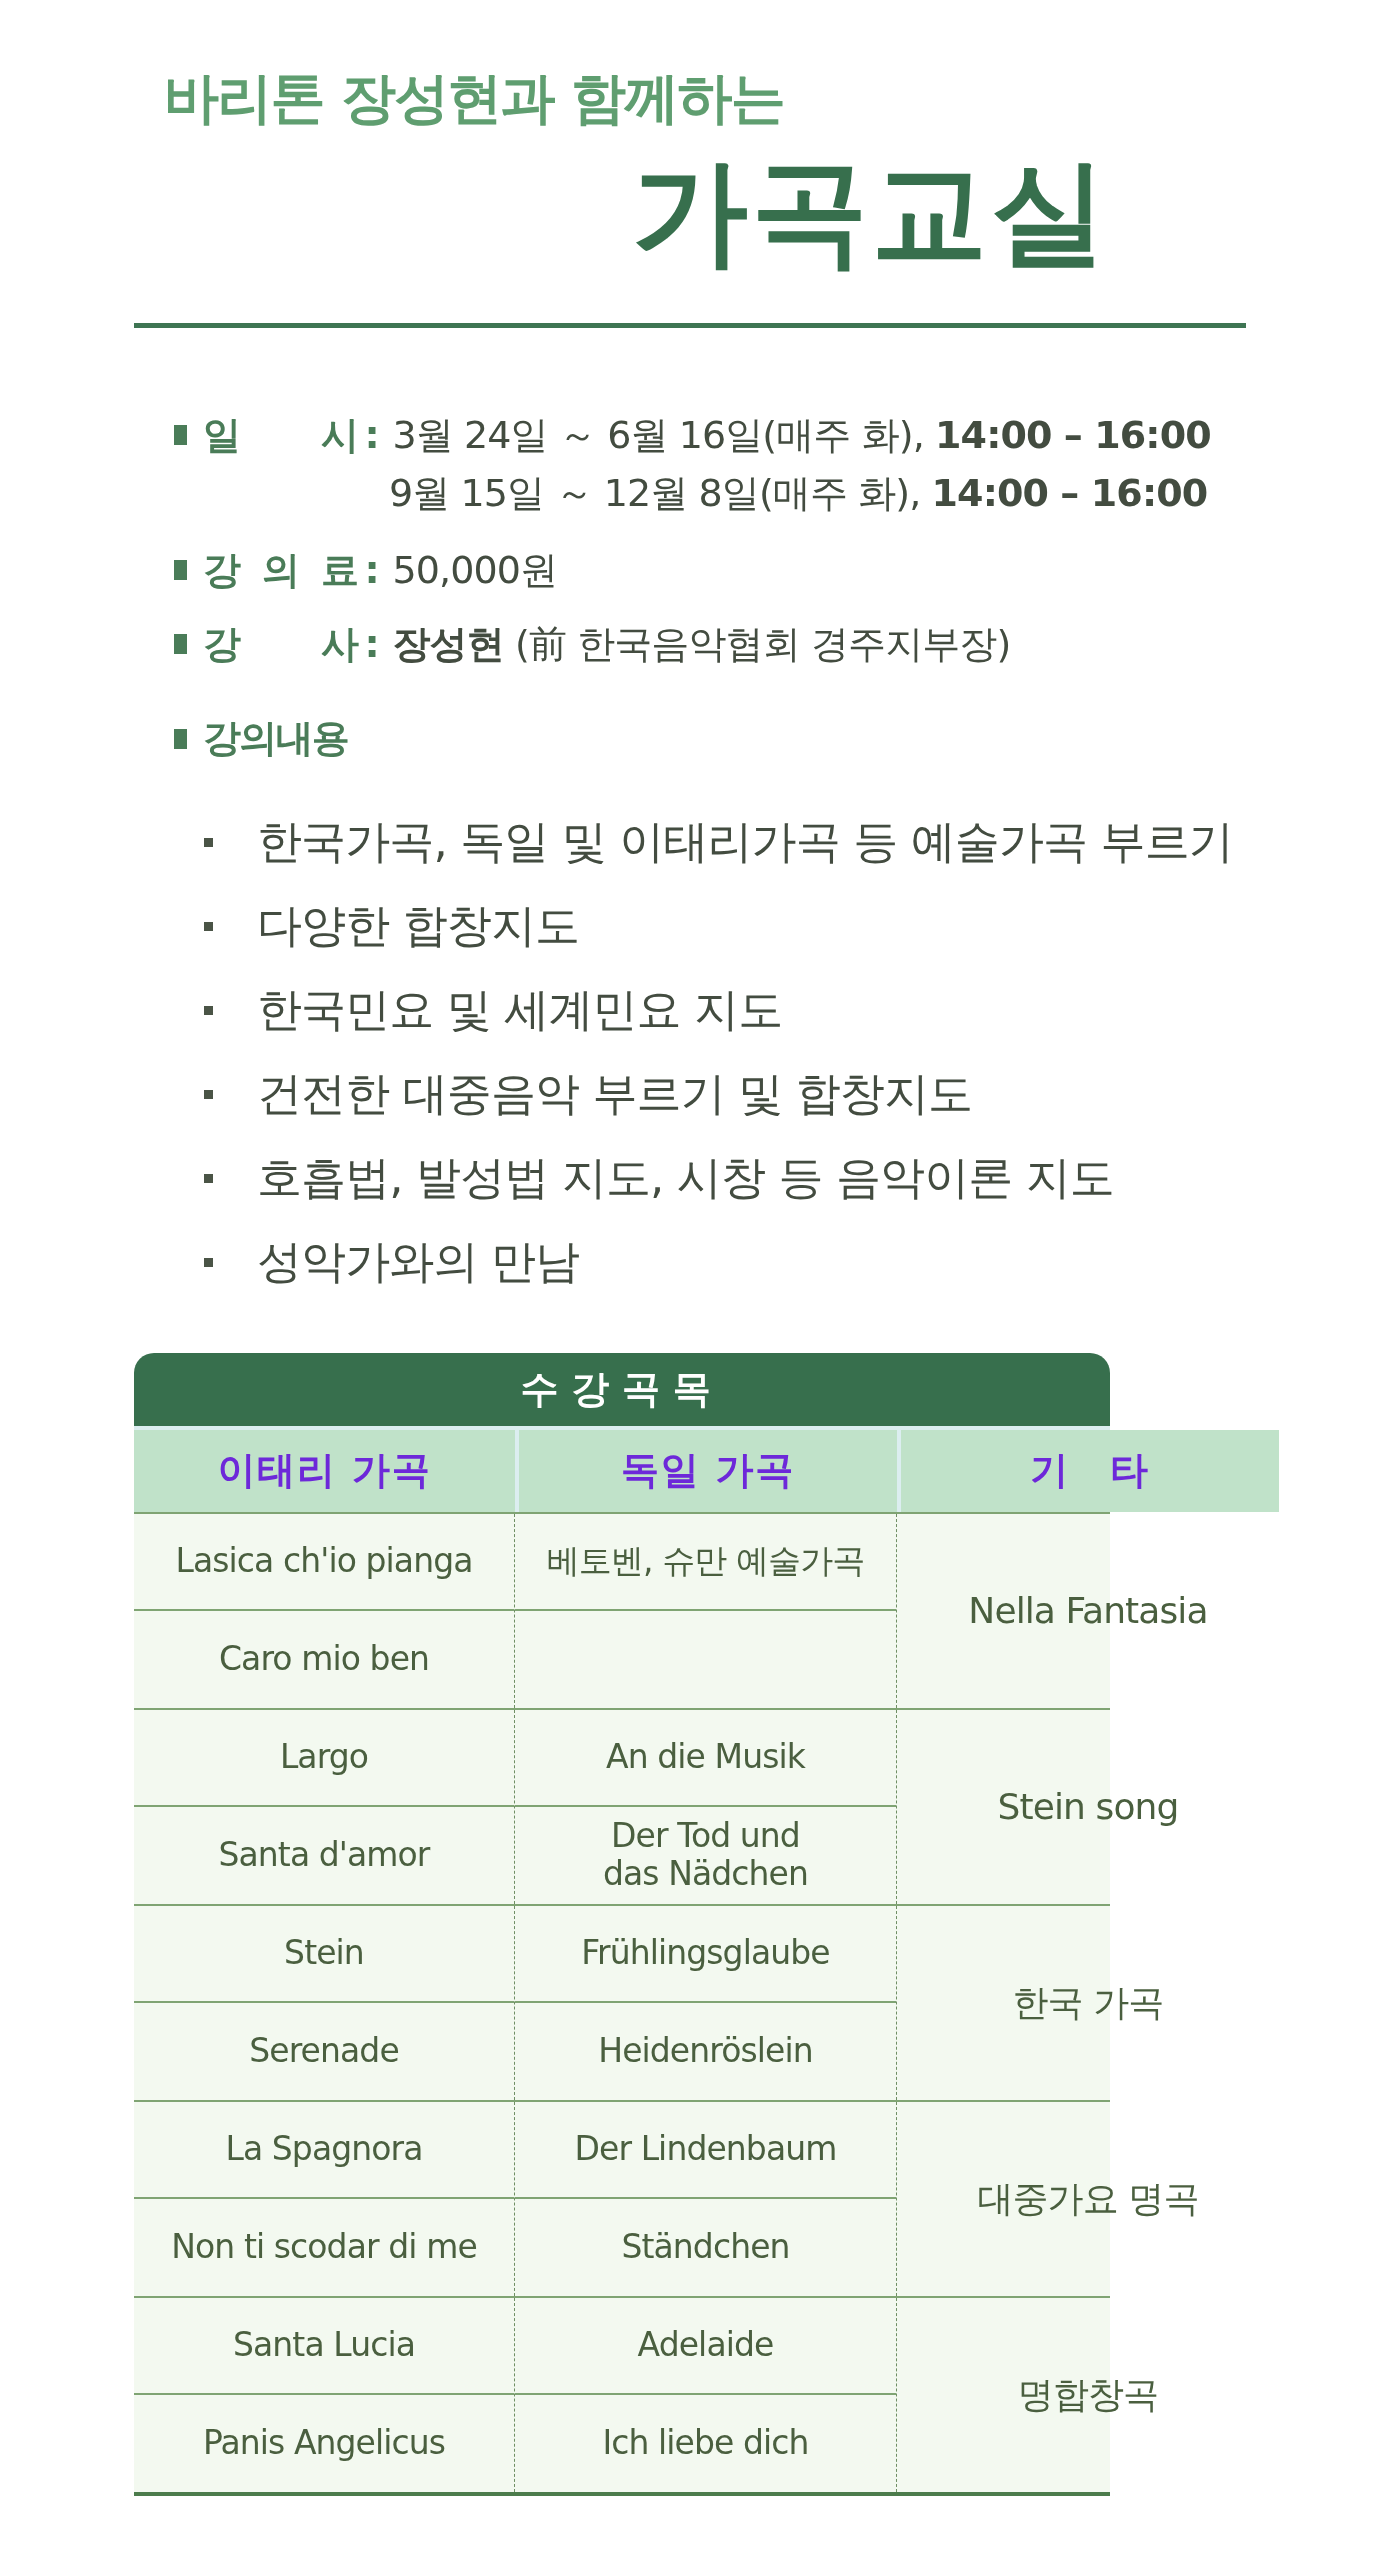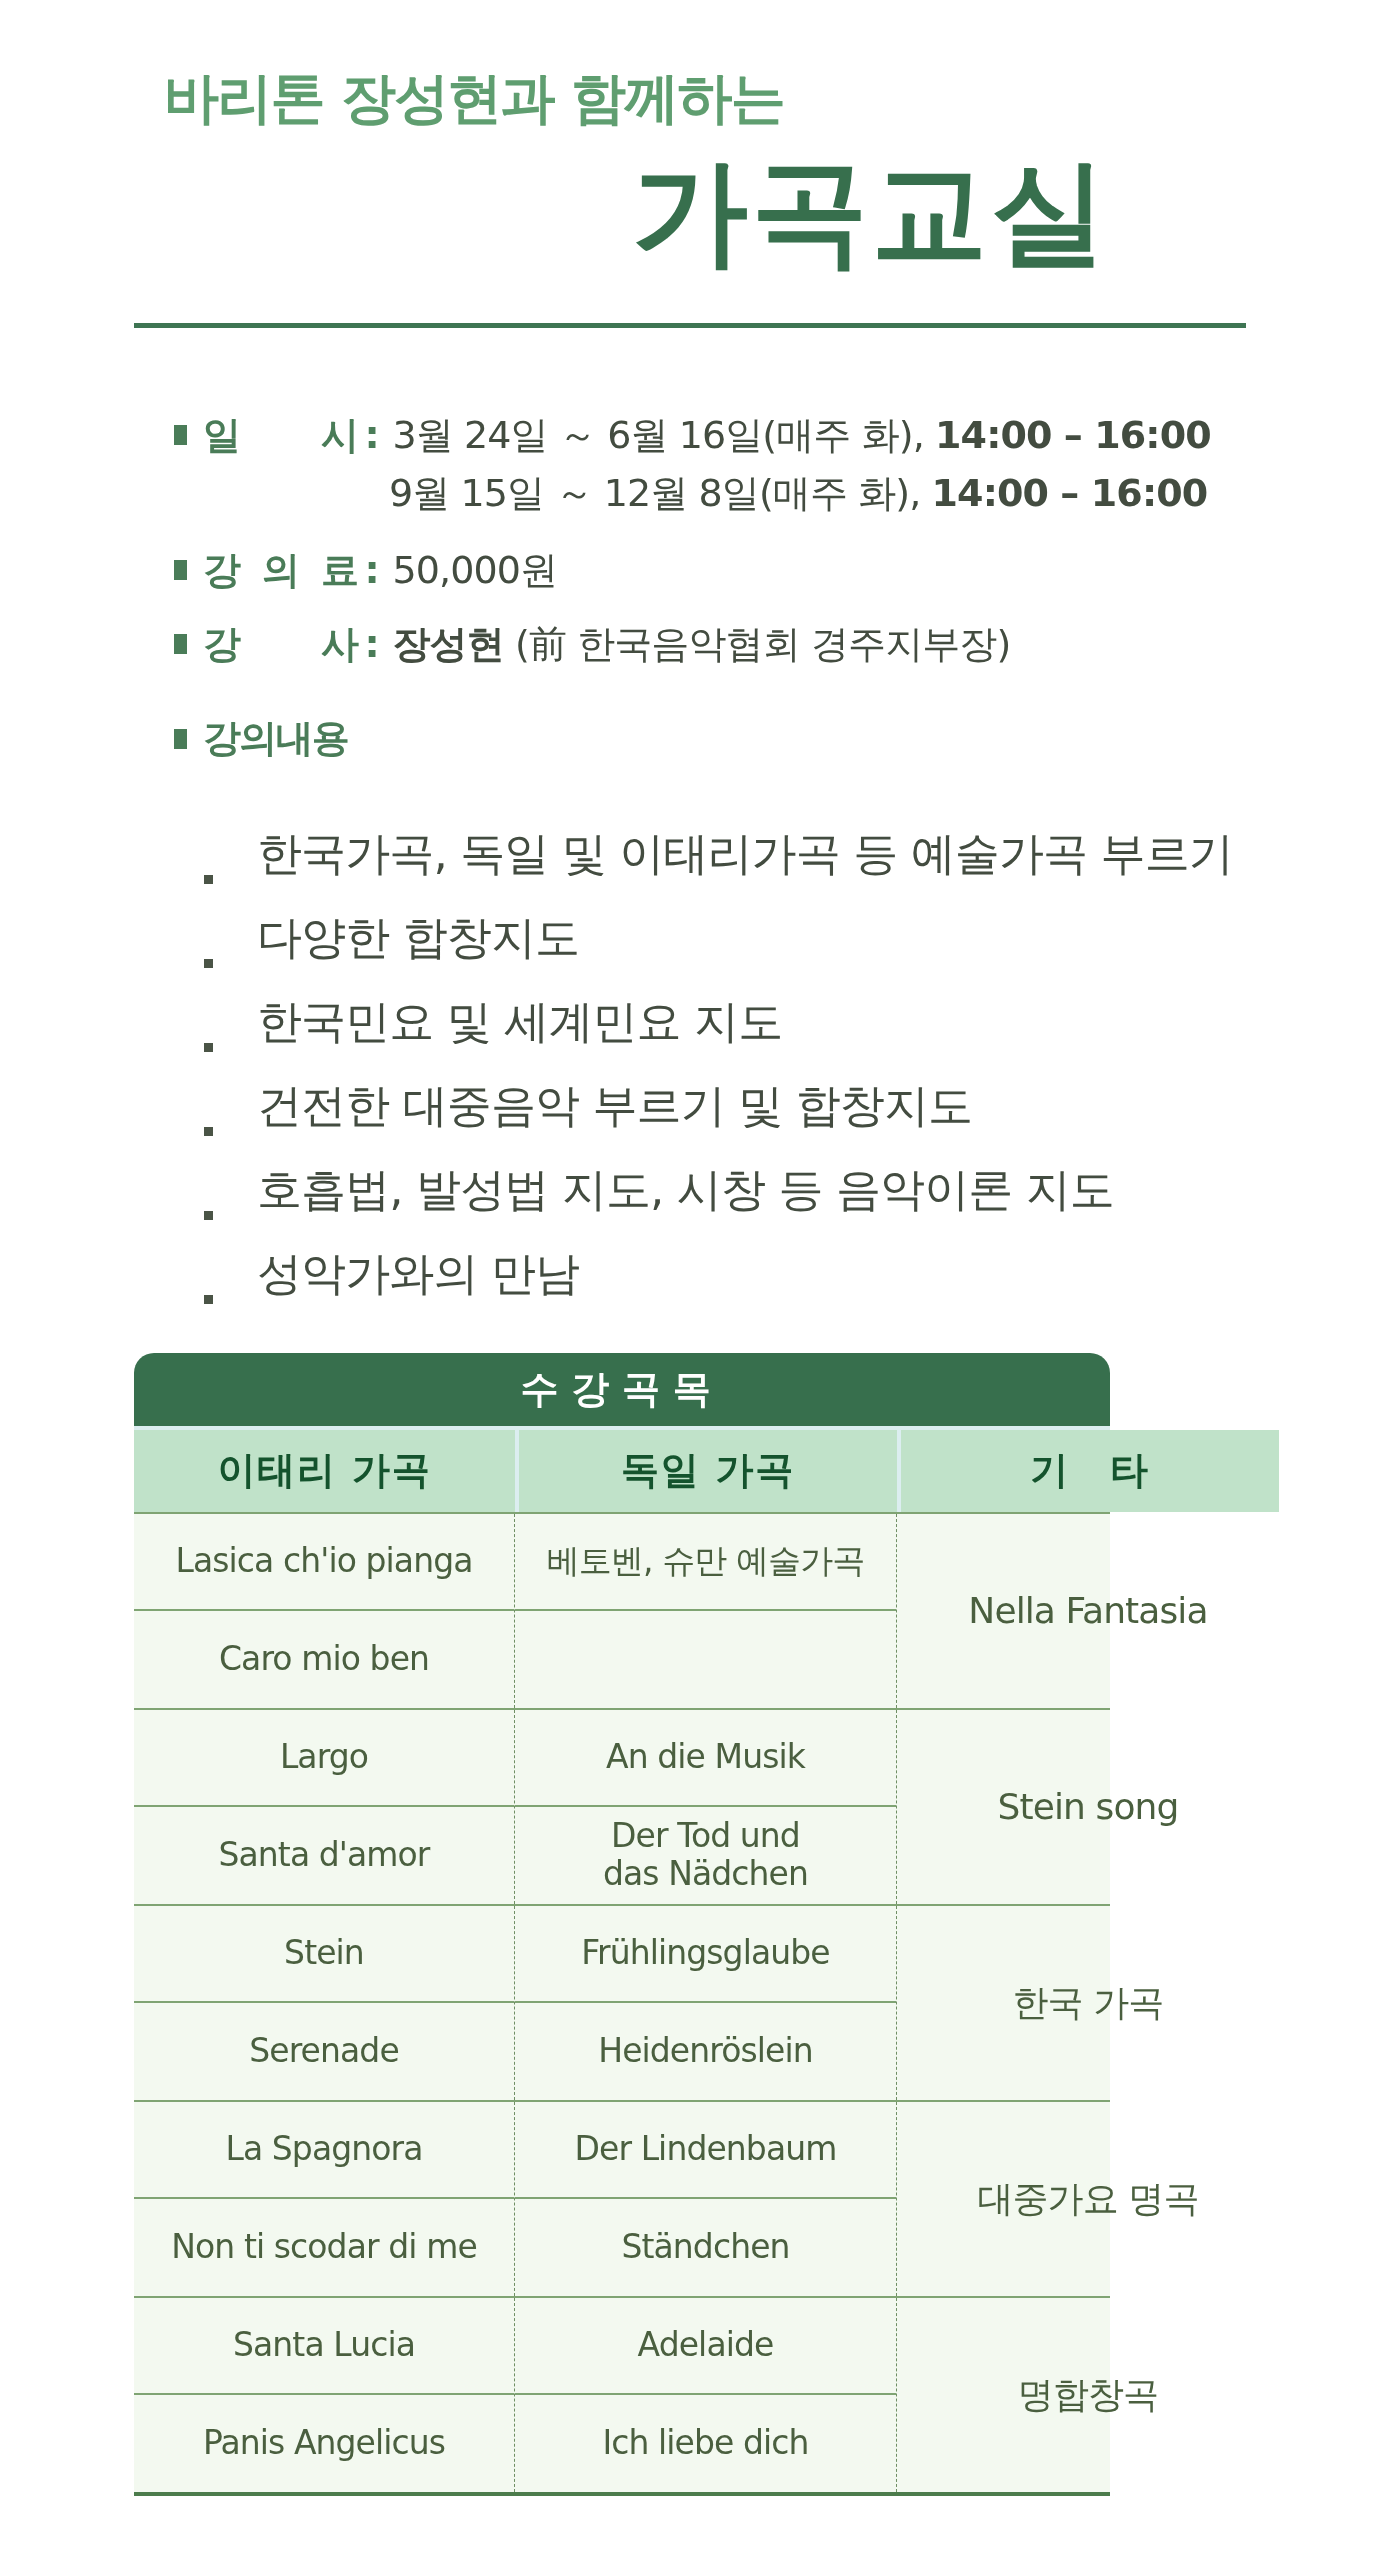--- a/index.html
+++ b/index.html
@@ -18,33 +18,33 @@
   .info-label { font-size: 38px; font-weight: bold; color: #4a7c58; }
   .lbl-wide { display: inline-block; width: 156px; display: inline-flex; justify-content: space-between; }
   .colon { font-size: 38px; color: #4a7c58; margin: 0 12.7px 0 5.5px; font-weight: bold; }
   .info-val { font-size: 38px; color: #434c40; letter-spacing: -0.9px; }
   .info-val b { font-weight: bold; }
 
   .content-head { left: 174px; top: 713px; display: flex; align-items: center; }
   .content-head .lbl { font-size: 38px; font-weight: bold; color: #4a7c58; letter-spacing: -1.8px; }
 
   .content-list { left: 204px; top: 800px; margin: 0; padding: 0; list-style: none; }
-  .content-list li { display: flex; align-items: flex-end; height: 84px; }
+  .content-list li { display: flex; align-items: center; height: 84px; }
   .dot { width: 9px; height: 9px; background: #4a5446; margin-right: 44px; }
   .content-list .txt { font-size: 45px; color: #434c40; letter-spacing: -0.9px; white-space: nowrap; }
 
   .table-wrap { left: 134px; top: 1353px; width: 976px; }
   .table-title { height: 73px; background: #376f4d; border-radius: 20px 20px 0 0;
                  color: #ffffff; font-size: 38px; font-weight: bold; letter-spacing: 12.7px;
                  display: flex; align-items: center; justify-content: center; }
   .table-gap { height: 3.6px; background: #dceef0; }
   .thead { display: grid; grid-template-columns: 381px 382px 382px; height: 82px;
            border-bottom: 2.7px solid #7fa473; }
   .th { background: #c0e2c9; display: flex; align-items: center; justify-content: center;
-        font-size: 38px; font-weight: bold; color: #14532d; letter-spacing: 1.8px; }
+        font-size: 38px; font-weight: bold; color: #6d28d9; letter-spacing: 1.8px; }
   .th + .th { border-left: 4.5px solid #dceef0; }
 
   .group { display: grid; grid-template-columns: 381px 382px 382px; height: 194px;
            border-bottom: 2.7px solid #7fa473; background: #f3f9f0; }
   .group.last { border-bottom: 4.5px solid #4c7c4c; }
   .cell { display: flex; align-items: center; justify-content: center; text-align: center;
           font-size: 33px; color: #4a5f3f; letter-spacing: -0.9px; line-height: 1.15; }
   .col1, .col2 { display: grid; grid-template-rows: 1fr 1fr; }
   .col1 .cell:first-child, .col2 .cell:first-child { border-bottom: 2.7px solid #7fa473; }
   .col1 { border-right: 1.8px dashed #6f8f64; }

